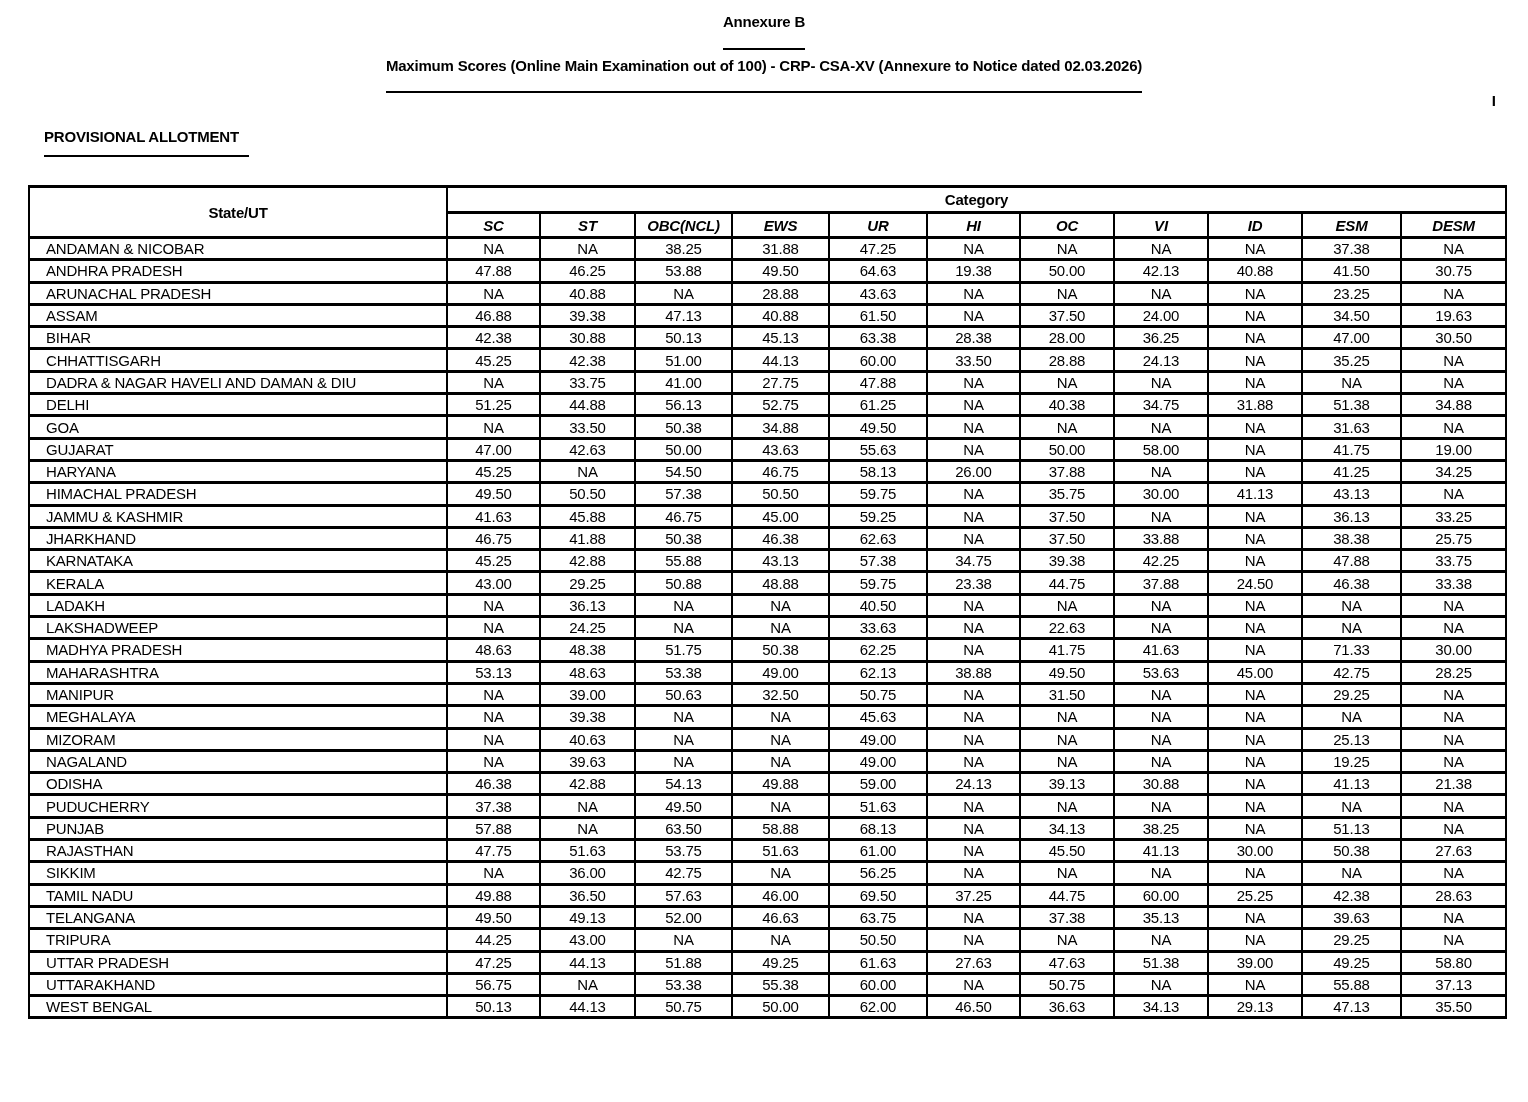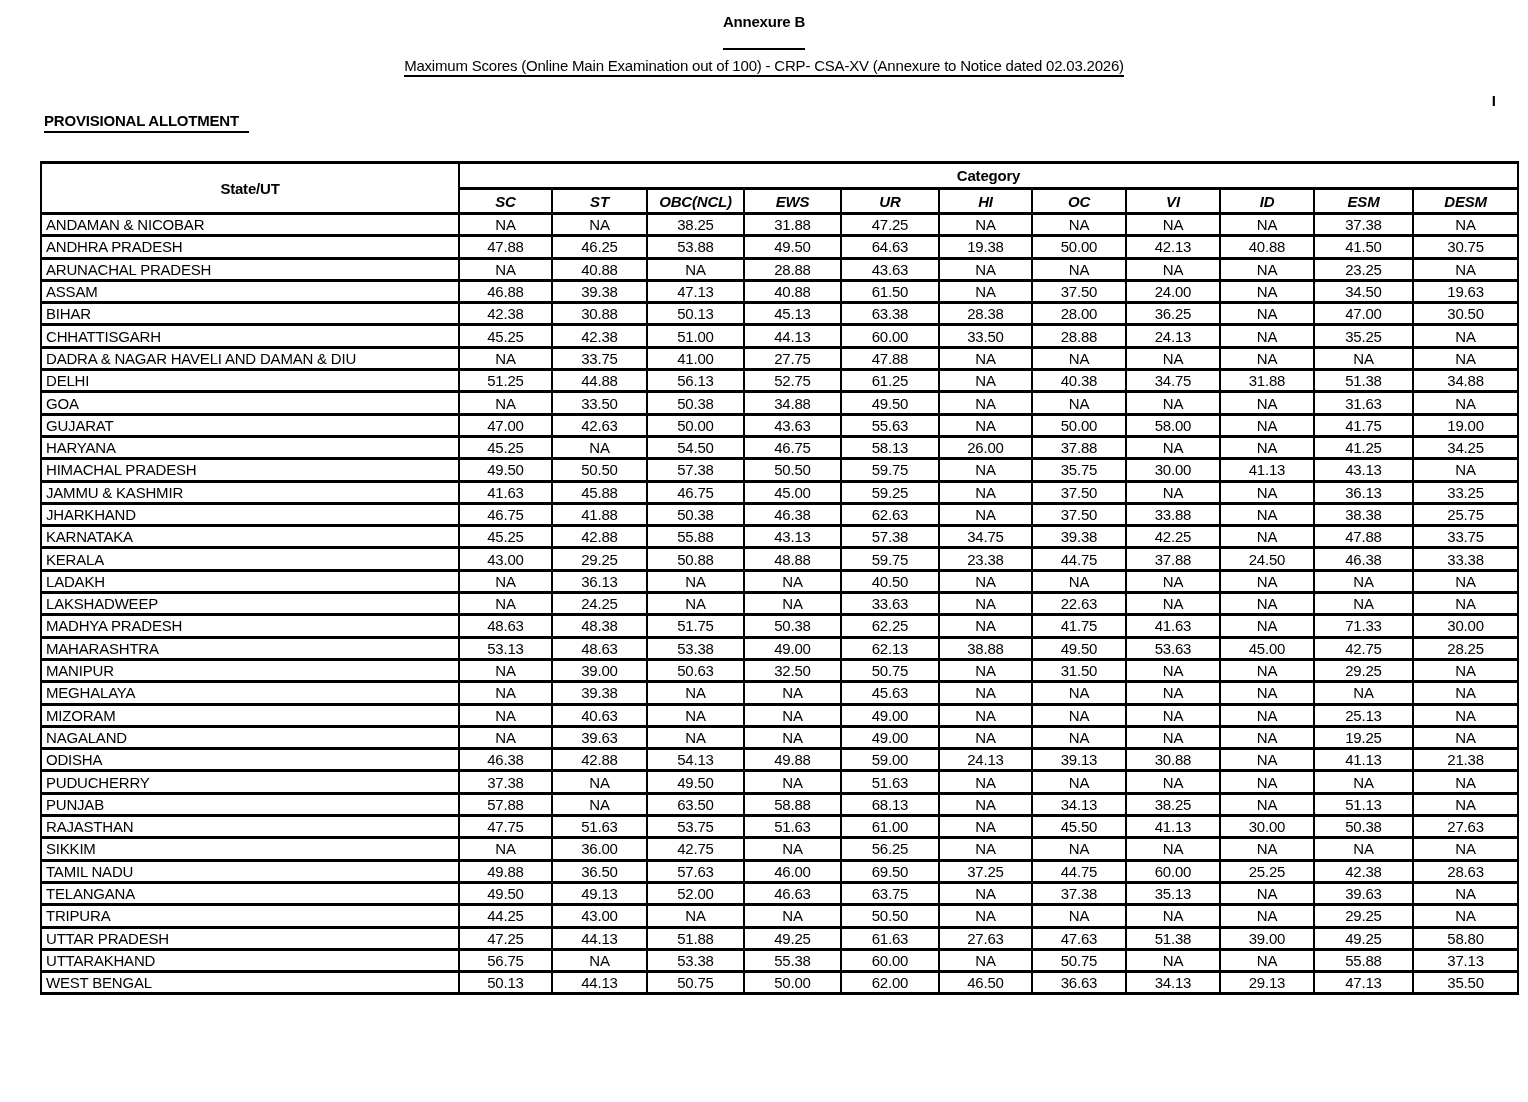--- a/index.html
+++ b/index.html
@@ -18,67 +18,67 @@
     font-size: 15px;
     font-weight: bold;
     border-bottom: 2px solid #000;
     padding-bottom: 18px;
     letter-spacing: -0.2px;
   }
   .subtitle-wrap { text-align: center; margin-top: 7px; }
   .subtitle {
     display: inline-block;
     font-size: 15px;
-    font-weight: normal;
+    font-weight: bold;
     border-bottom: 2px solid #000;
-    padding-bottom: 1px;
+    padding-bottom: 17px;
     letter-spacing: -0.2px;
   }
   .section-row { margin-top: 35px; margin-left: 44px; }
   .section-heading {
     display: inline-block;
     font-size: 15px;
     font-weight: bold;
     border-bottom: 2px solid #000;
-    padding-bottom: 2px;
+    padding-bottom: 10px;
     padding-right: 10px;
     letter-spacing: -0.2px;
   }
   .right-mark {
     position: absolute;
     top: 92px;
     right: 32px;
     font-size: 15px;
     font-weight: bold;
   }
   .score-table {
     border-collapse: collapse;
     table-layout: fixed;
-    margin-left: 40px;
+    margin-left: 28px;
     margin-top: 28px;
     width: 1477px;
     letter-spacing: -0.2px;
   }
   .score-table th, .score-table td {
     border-left: 2px solid #000;
     border-right: 2px solid #000;
     border-top: 3px solid #000;
     border-bottom: 3px solid #000;
     font-size: 15px;
     overflow: hidden;
     white-space: nowrap;
   }
   .score-table thead th { font-weight: bold; text-align: center; }
   .th-category { height: 26px; }
   .col-header-row th { height: 25px; font-style: italic; }
   .state-header { vertical-align: middle; }
   .score-table tbody td { height: 22.3px; text-align: center; font-weight: normal; }
   .score-table tbody td.state-cell {
     text-align: left;
-    padding-left: 4px;
+    padding-left: 16px;
   }
 </style>
 </head>
 <body>
 
 <div class="titles">
   <span class="annexure-title">Annexure B</span>
 </div>
 <div class="subtitle-wrap">
   <span class="subtitle">Maximum Scores (Online Main Examination out of 100) - CRP- CSA-XV (Annexure to Notice dated 02.03.2026)</span>

